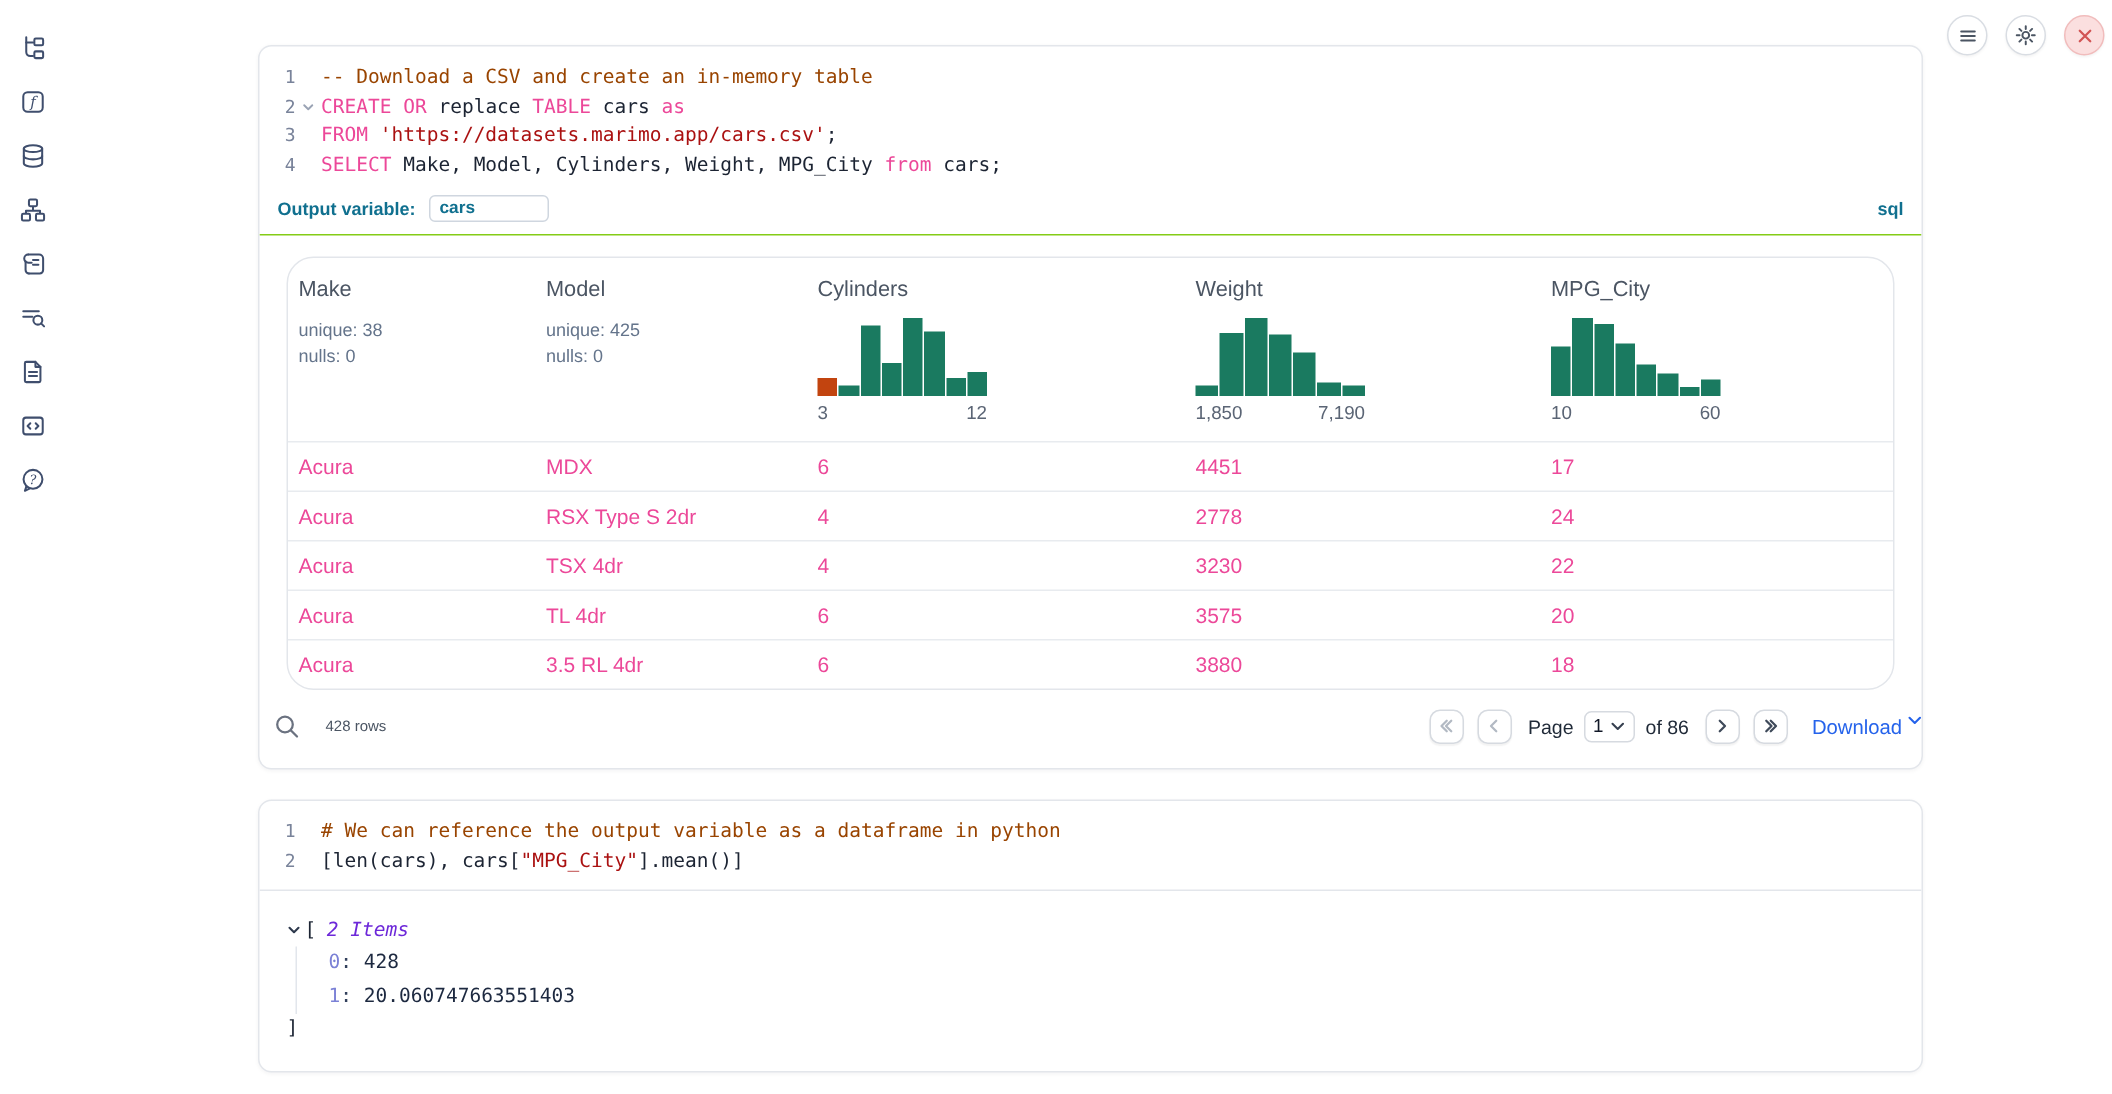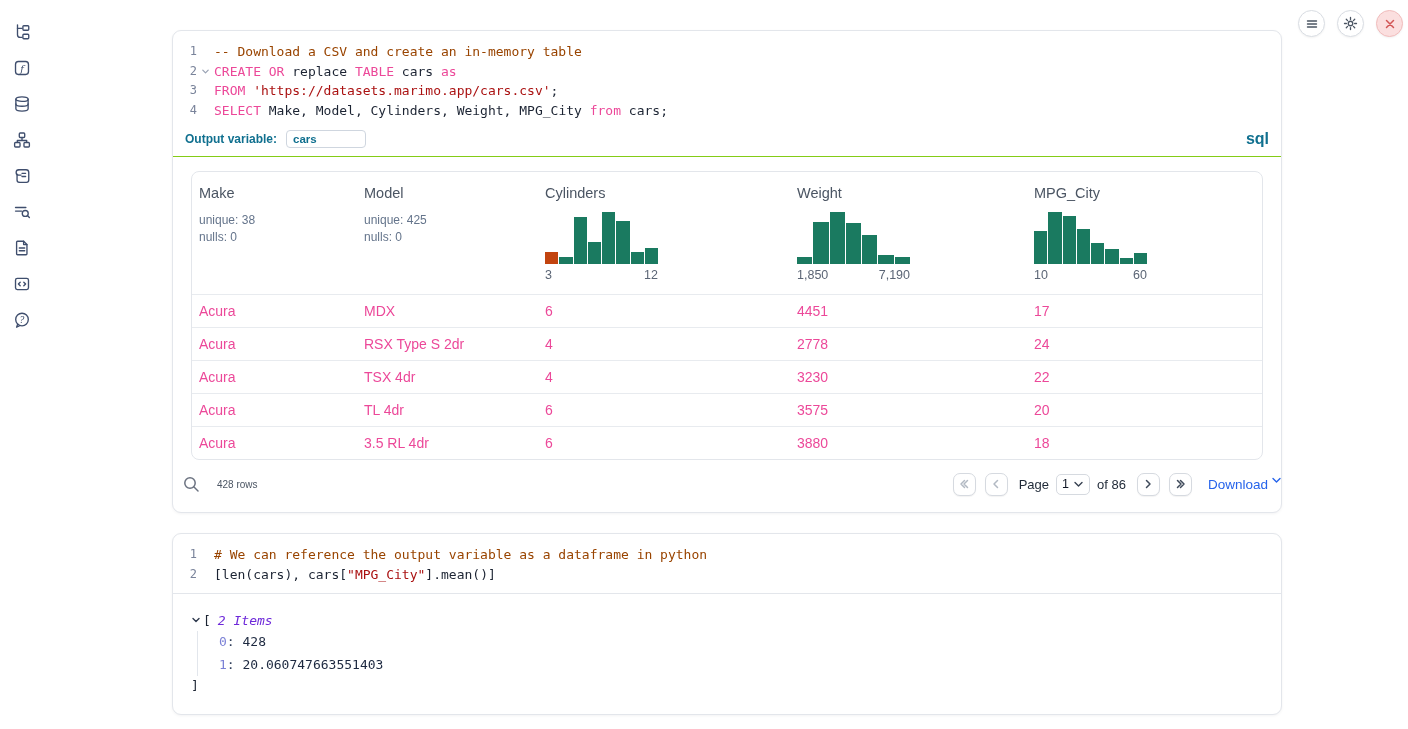--- a/index.html
+++ b/index.html
@@ -42,25 +42,25 @@
   .tok-p   { color:#1c2433; }
 
   
   .ov-row { display:flex; align-items:center; padding:1px 12px 8px 12px;
             border-bottom:1px solid #84cc16; }
   .ov-label { font-size:12px; font-weight:bold; color:#10708f; }
   .ov-input { width:80px; height:18px; border:1px solid #cfd6df; border-radius:4px;
               margin-left:9px; font-size:11.5px; font-weight:bold; color:#10708f;
               padding:0 6px; font-family:"Liberation Sans",sans-serif; outline:none; background:#fff; }
   .ov-spacer { flex:1; }
-  .lang-badge { font-size:16px; font-weight:bold; color:#10708f; }
+  .lang-badge { font-size:12px; font-weight:bold; color:#10708f; }
 
   
   .output-area { padding:14px 18px 0 18px; }
-  .dtable { border:1px solid #e3e6eb; border-radius:8px; overflow:hidden; }
+  .dtable { border:1px solid #e3e6eb; border-radius:18px; overflow:hidden; }
   .thead { display:grid; grid-template-columns:165px 181px 252px 237px 1fr;
            padding:13px 0 6px 0; min-height:122px; }
   .tcol { padding:0 8px 0 7px; }
   .col-name { font-size:14.5px; color:#4b5563; margin-bottom:11px; }
   .col-stat { font-size:12px; color:#64748b; line-height:16.5px; }
   .hist { width:113px; margin-top:2px; }
   .hist-bars { display:flex; align-items:flex-end; gap:1px; height:52px; }
   .hbar { flex:1; min-height:4px; }
   .hist-labels { display:flex; justify-content:space-between; font-size:12.5px;
                  color:#5b6575; margin-top:4px; }

